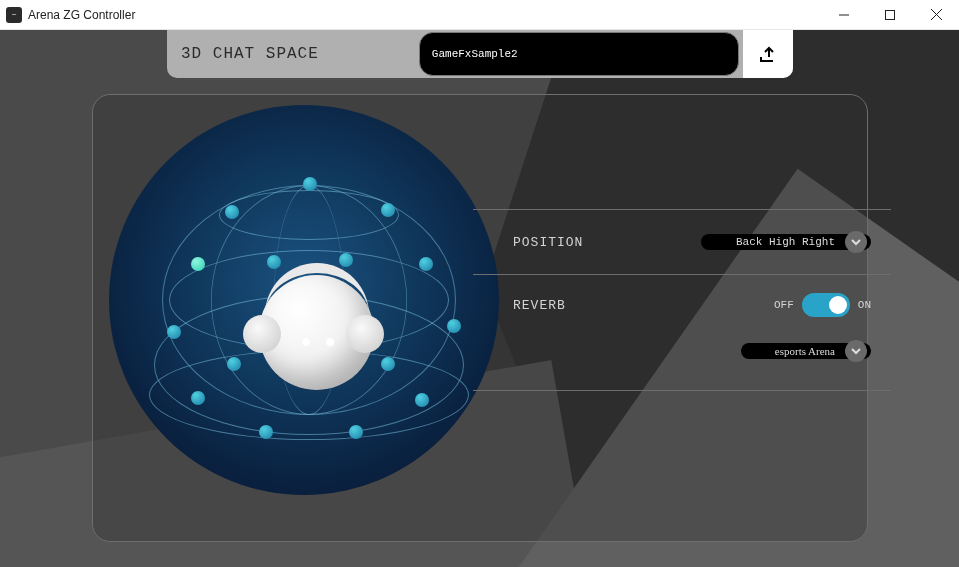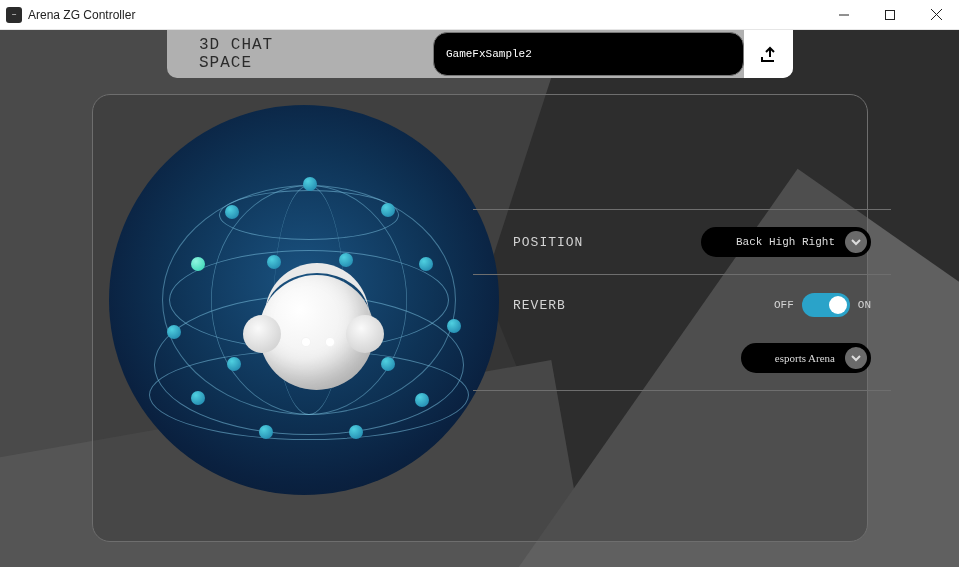--- a/index.html
+++ b/index.html
@@ -54,21 +54,21 @@
     background:#606060; transform:rotate(35deg); }
 
   
   .header-strip {
     position: absolute;
     left: 167px; top: 0px;
     width: 626px; height: 48px;
     background: #b0b0b0;
     border-radius: 0 0 10px 10px;
     display: flex; align-items: center;
-    padding-left: 32px;
+    padding-left: 14px;
   }
   .header-strip .label {
     font-family: "Courier New", monospace;
     font-size: 16px; color: #2b2b2b;
     letter-spacing: 1px;
   }
   .preset-pill {
     margin-left: 100px;
     width: 320px; height: 44px;
     background: #000;
@@ -178,21 +178,21 @@
     font-family:"Courier New", monospace;
     font-size:13px; color:#d4d4d4; font-weight:normal;
     letter-spacing:1px;
     display:inline-block;
   }
   .panel.position { display:flex; align-items:center; height:66px; }
   .panel.reverb { height:116px; }
 
   .select-pill {
     margin-left:auto;
-    height:30px; min-width:170px;
+    height:16px; min-width:170px;
     background:#000; border-radius:16px;
     display:flex; align-items:center; justify-content:flex-end;
     padding: 0 4px 0 18px;
     color:#ddd; font-family:"Courier New",monospace; font-size:11px;
     gap:10px;
   }
   .select-pill.small { min-width:130px;font-family:Liberation Serif, serif; }
   .chev {
     width:22px; height:22px; border-radius:50%; background:#6a6a6a;
     display:flex; align-items:center; justify-content:center;

